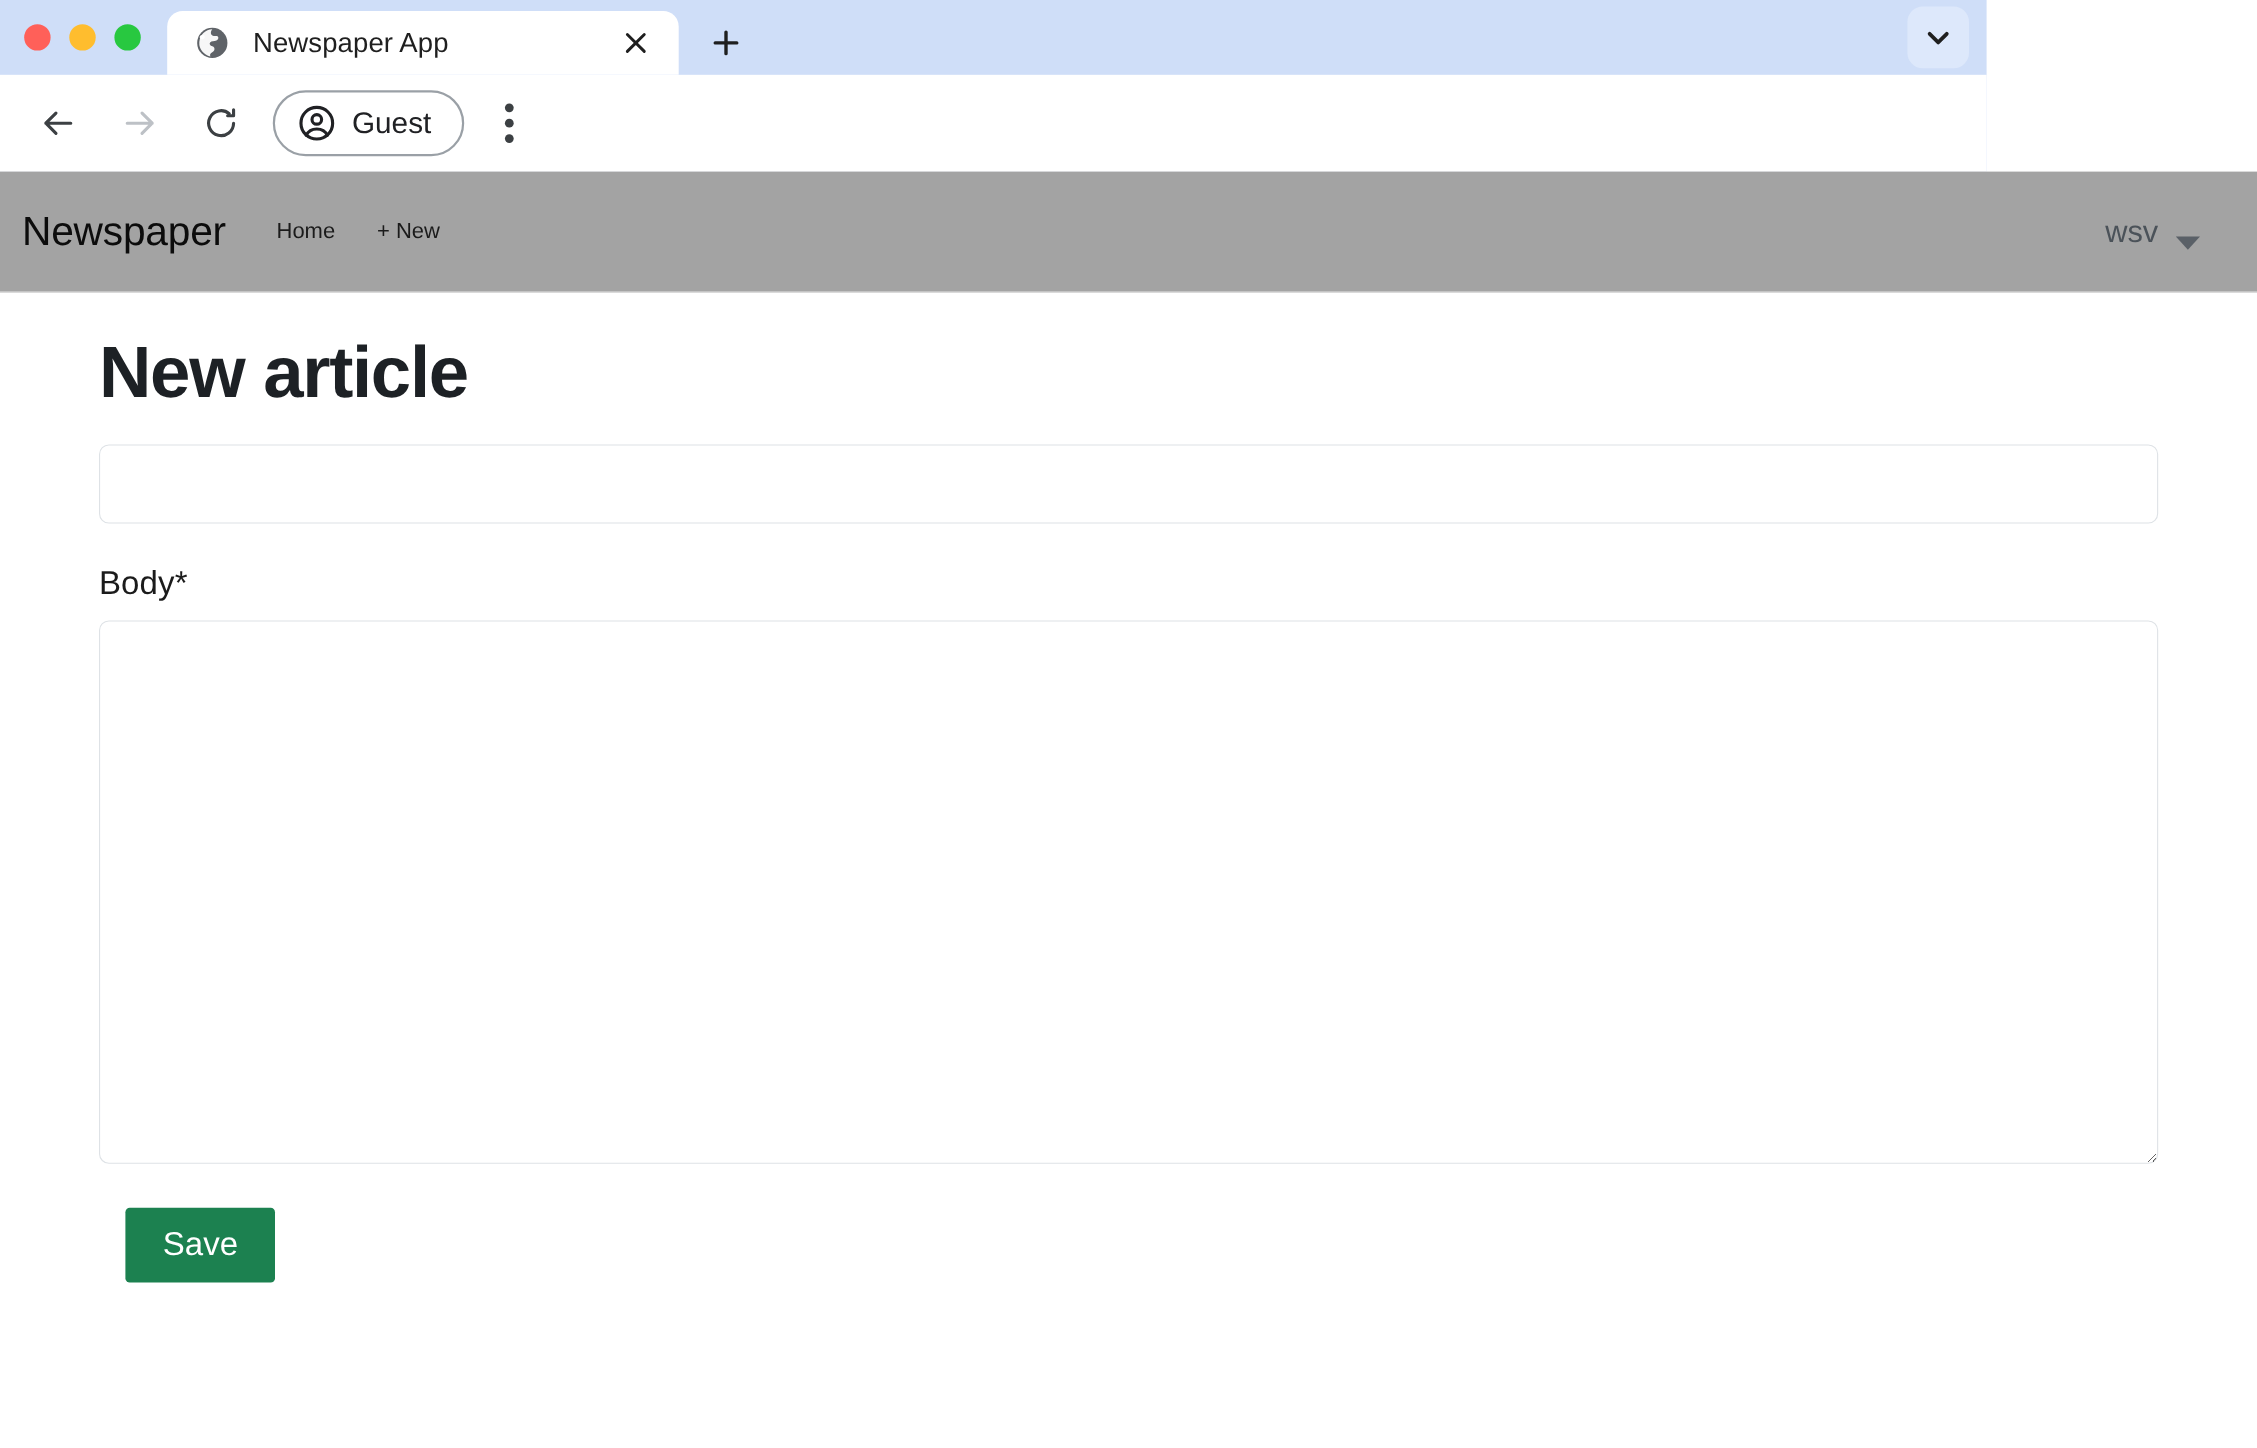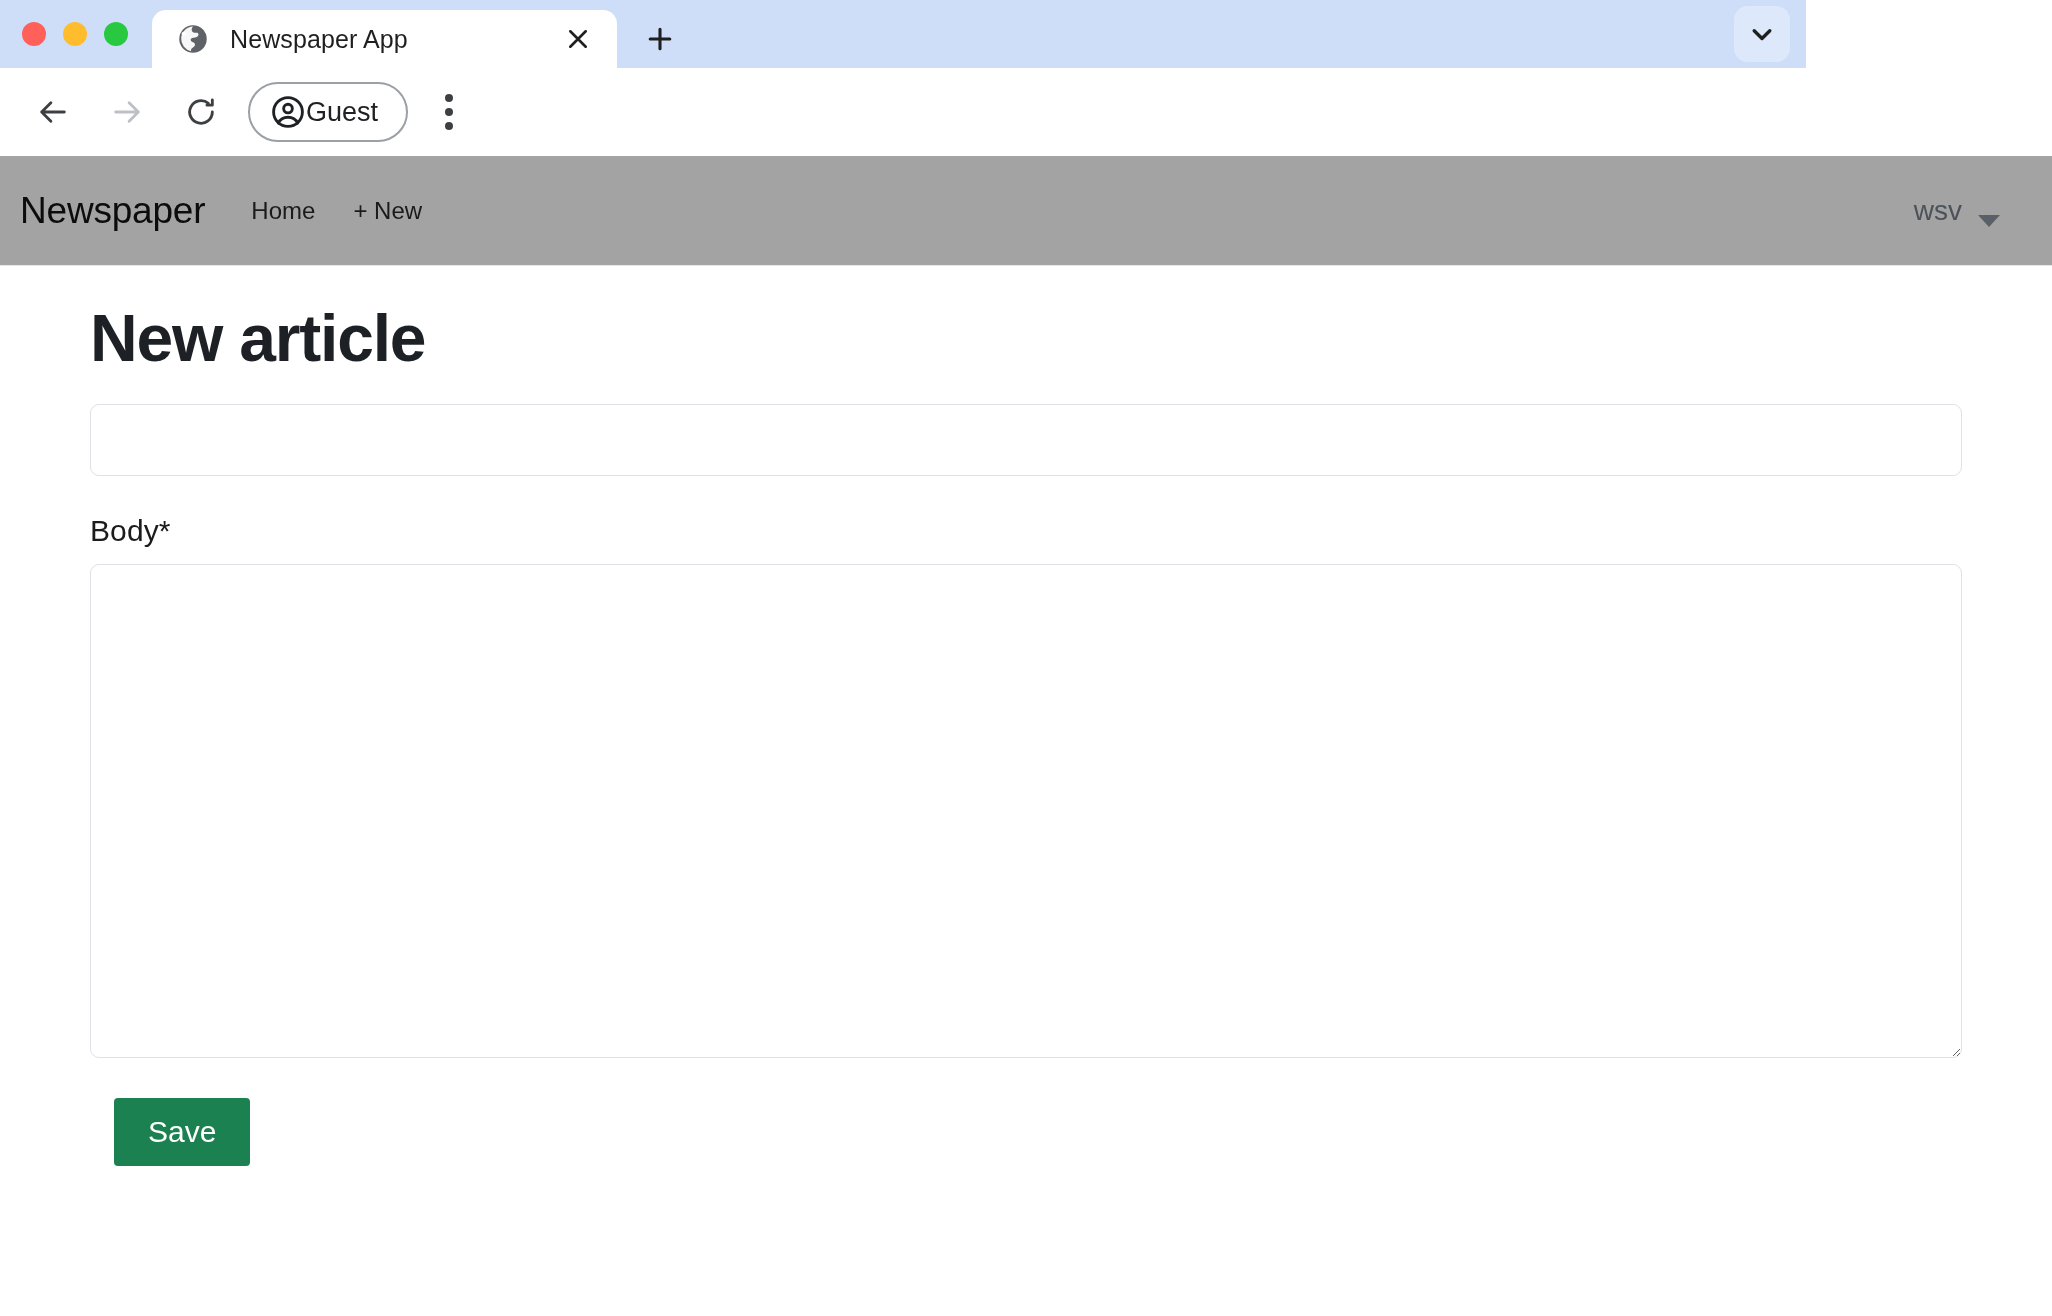--- a/index.html
+++ b/index.html
@@ -132,20 +132,21 @@
     letter-spacing: .2px;
   }
 
   .profile-chip {
     height: 60px;
     border: 2px solid #9aa0a6;
     border-radius: 30px;
     display: flex;
     align-items: center;
     padding: 0 28px 0 20px;
+    gap: 14px;
     flex: 0 0 auto;
     background: #fff;
   }
   .profile-chip .label {
     font-size: 27px;
     color: #202124;
   }
 
   .kebab-btn {
     width: 54px; height: 62px;
@@ -175,21 +176,21 @@
   }
   .brand {
     font-size: 37px;
     color: #0c0c0c;
     margin-right: 46px;
     white-space: nowrap;
     letter-spacing: -.2px;
   }
   .nav-links { display: flex; align-items: center; gap: 38px; }
   .nav-link {
-    font-size: 24px;
+    font-size: 20px;
     color: #1b1b1b;
     white-space: nowrap;
   }
   .navbar-spacer { flex: 1 1 auto; }
   .user-menu {
     display: flex;
     align-items: flex-end;
     gap: 16px;
     padding-right: 10px;
   }

